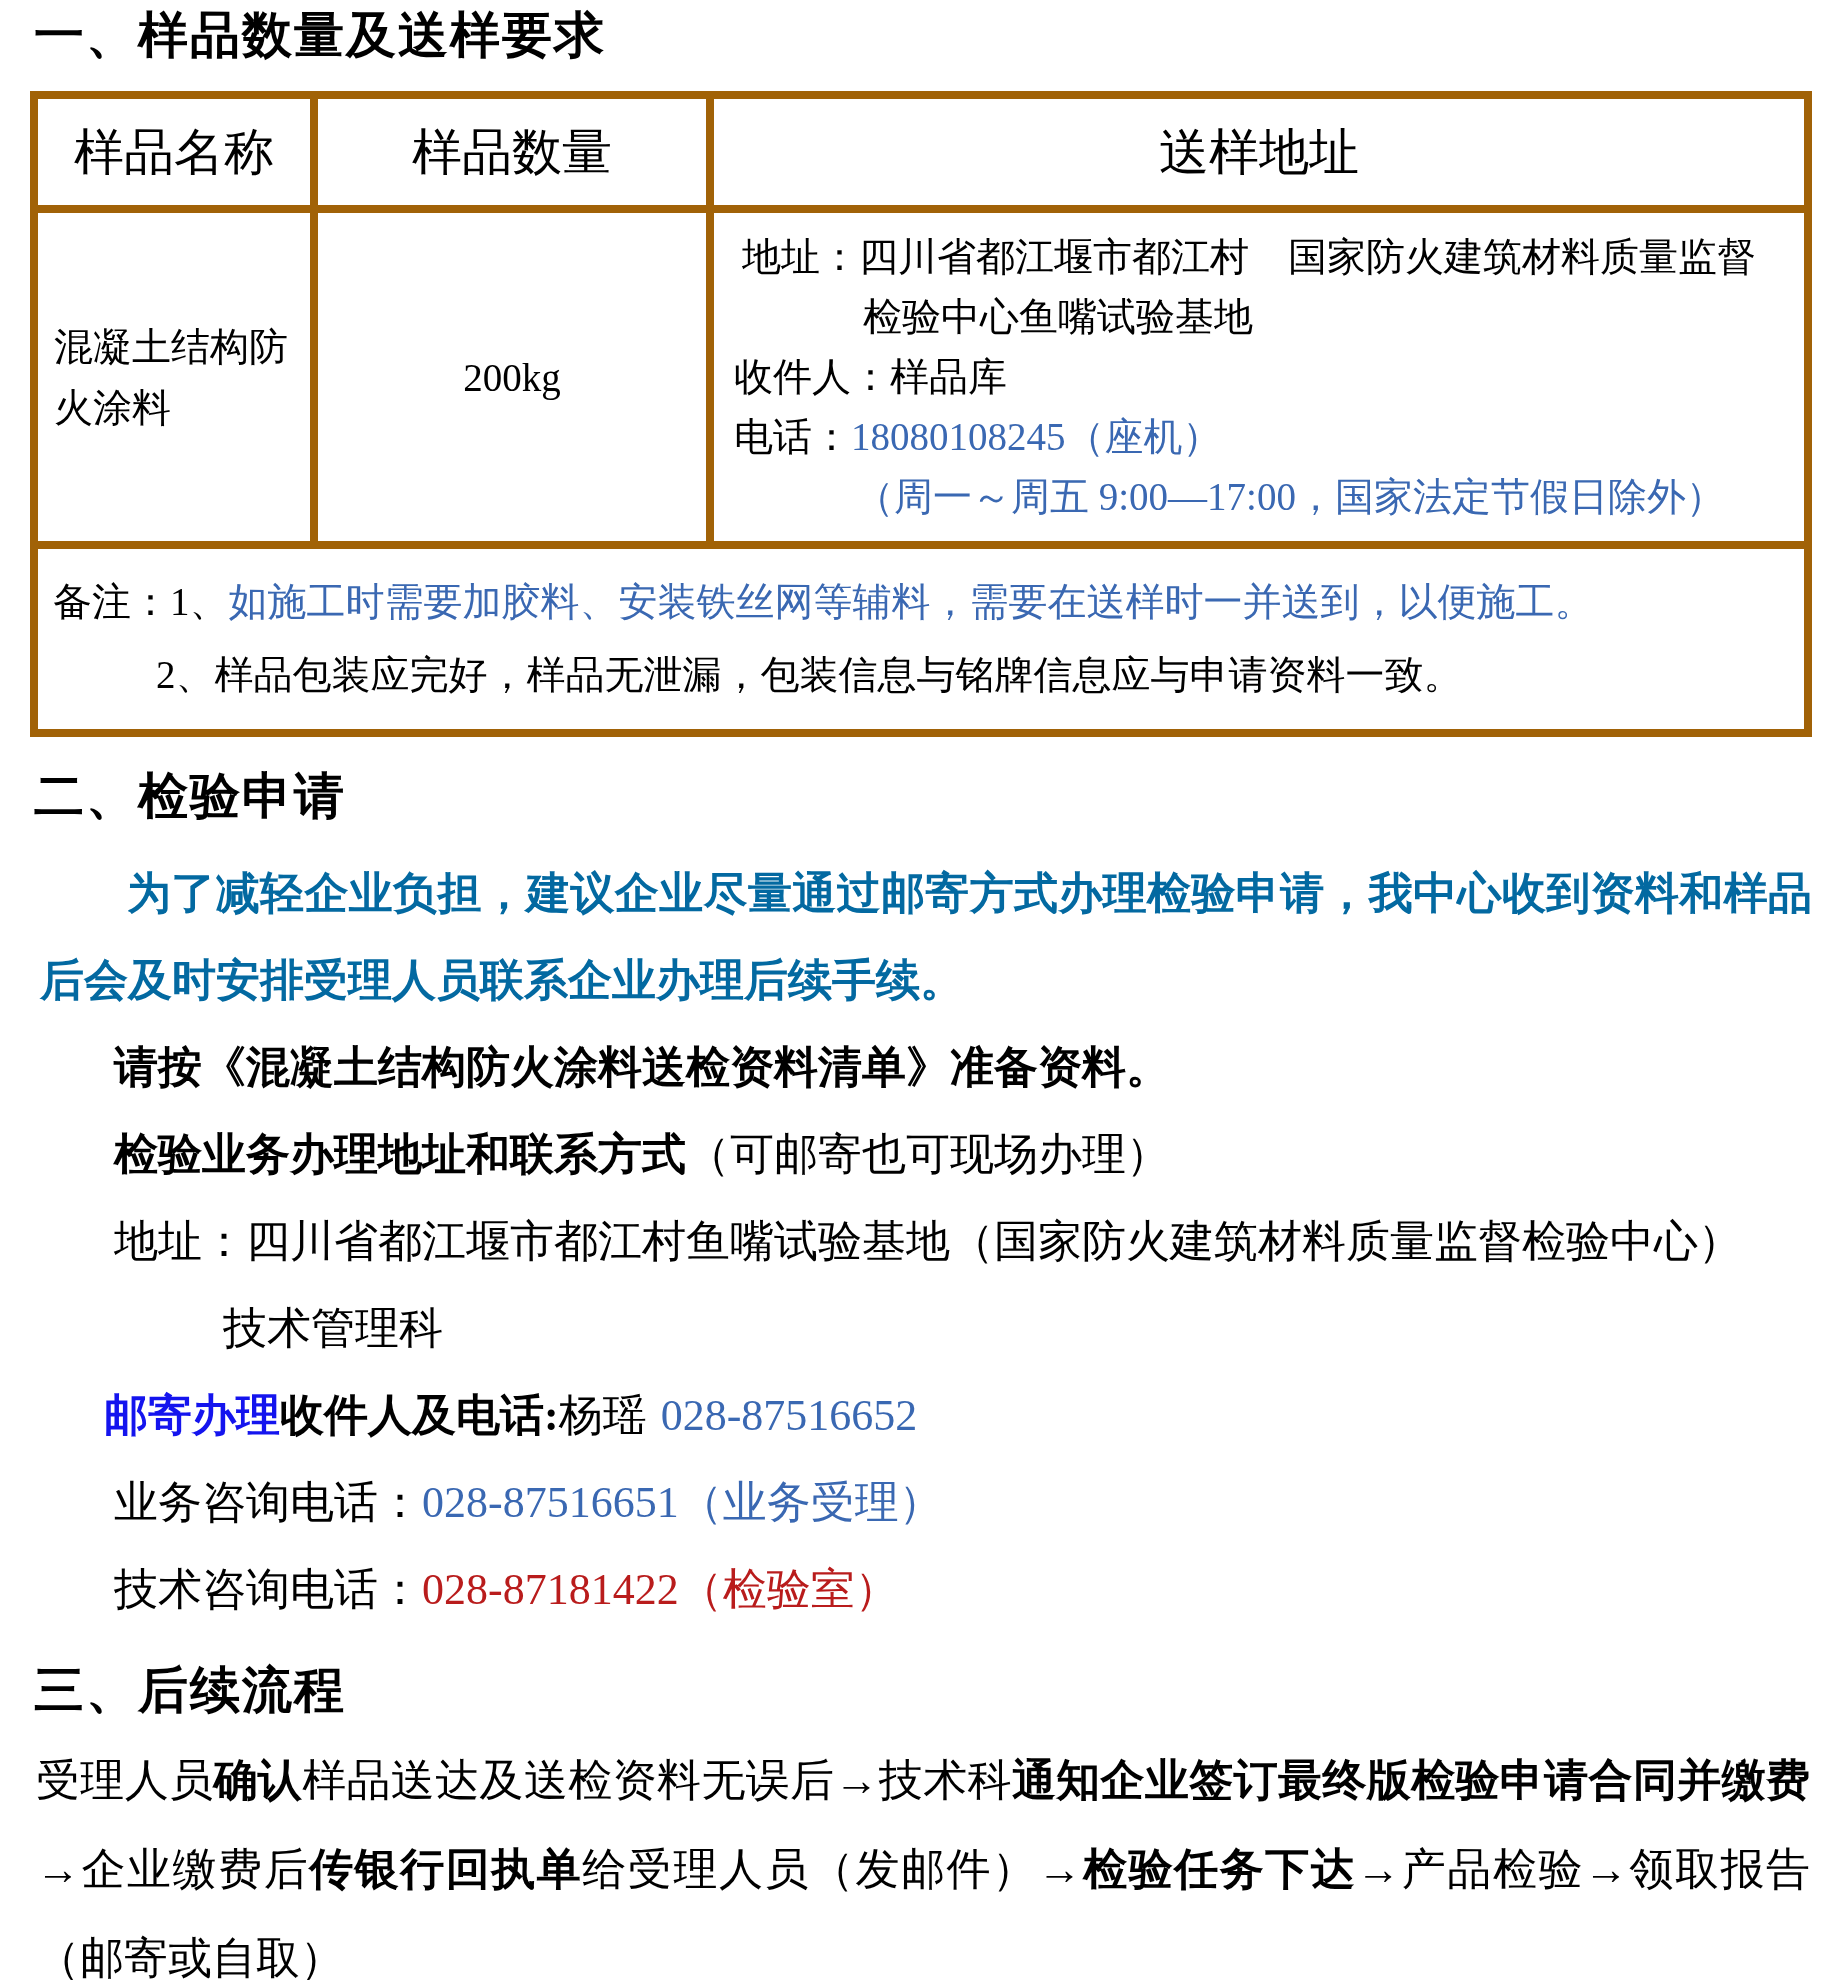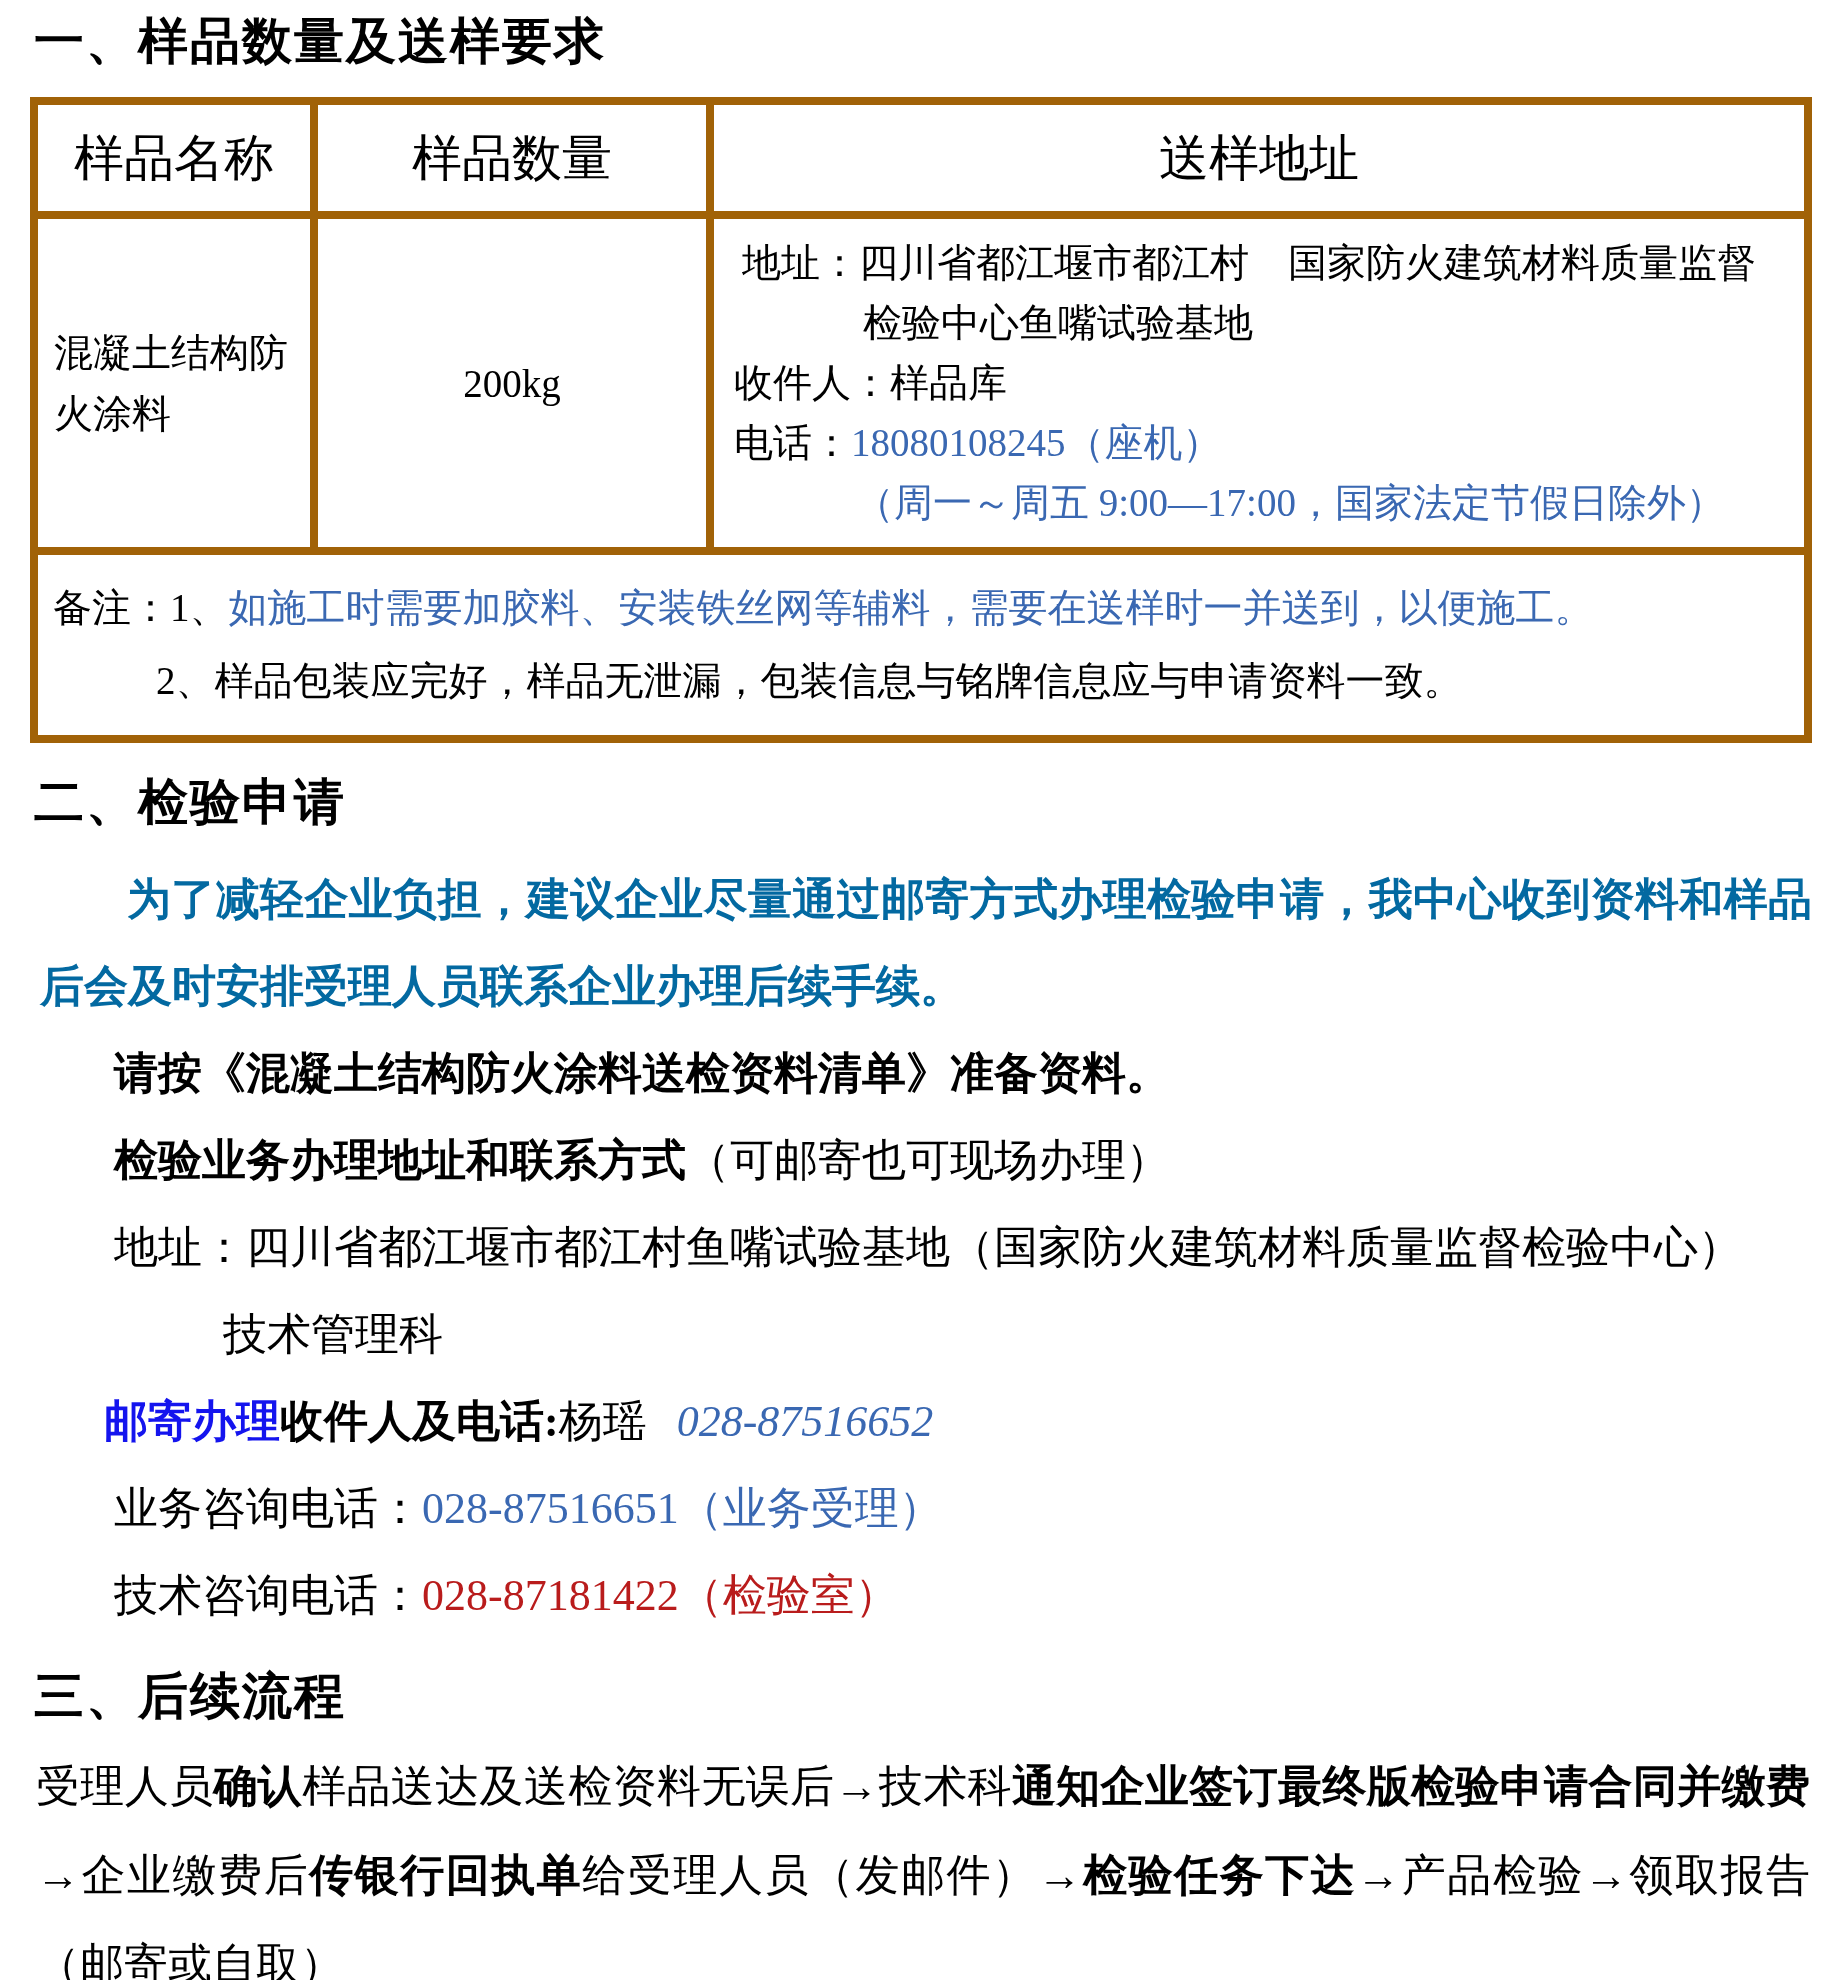--- a/index.html
+++ b/index.html
@@ -13,21 +13,21 @@
   }
   .doc { padding: 4px 36px 0 30px; }
 
   
   .h-sec {
     font-size: 50px;
     font-weight: bold;
     line-height: 59px;
     letter-spacing: 2px;
   }
-  .h1 { margin: 8px 0 26px 4px; }
+  .h1 { margin: 2px 0 26px 4px; }
   .h2 { margin: 30px 0 24px 4px; }
   .h3 { margin: 28px 0 16px 4px; }
 
   
   table.sample {
     border-collapse: collapse;
     width: 1782px;
     table-layout: fixed;
   }
   table.sample th, table.sample td {
@@ -89,21 +89,21 @@
   .ind1 { padding-left: 74px; }
   .ind1b { padding-left: 64px; }
   .ind2 { padding-left: 183px; }
   .flow {
     text-align: justify;
     width: 1774px;
     line-height: 89px;
   }
 
   .bold { font-weight: bold; }
-  .gap-left { margin-left: 30px; font-style: italic; }
+  .gap-left { margin-left: 14px; }
 </style>
 </head>
 <body>
 
 <div class="doc">
 
   <div class="h-sec h1">一、样品数量及送样要求</div>
 
   <table class="sample">
     <thead>

